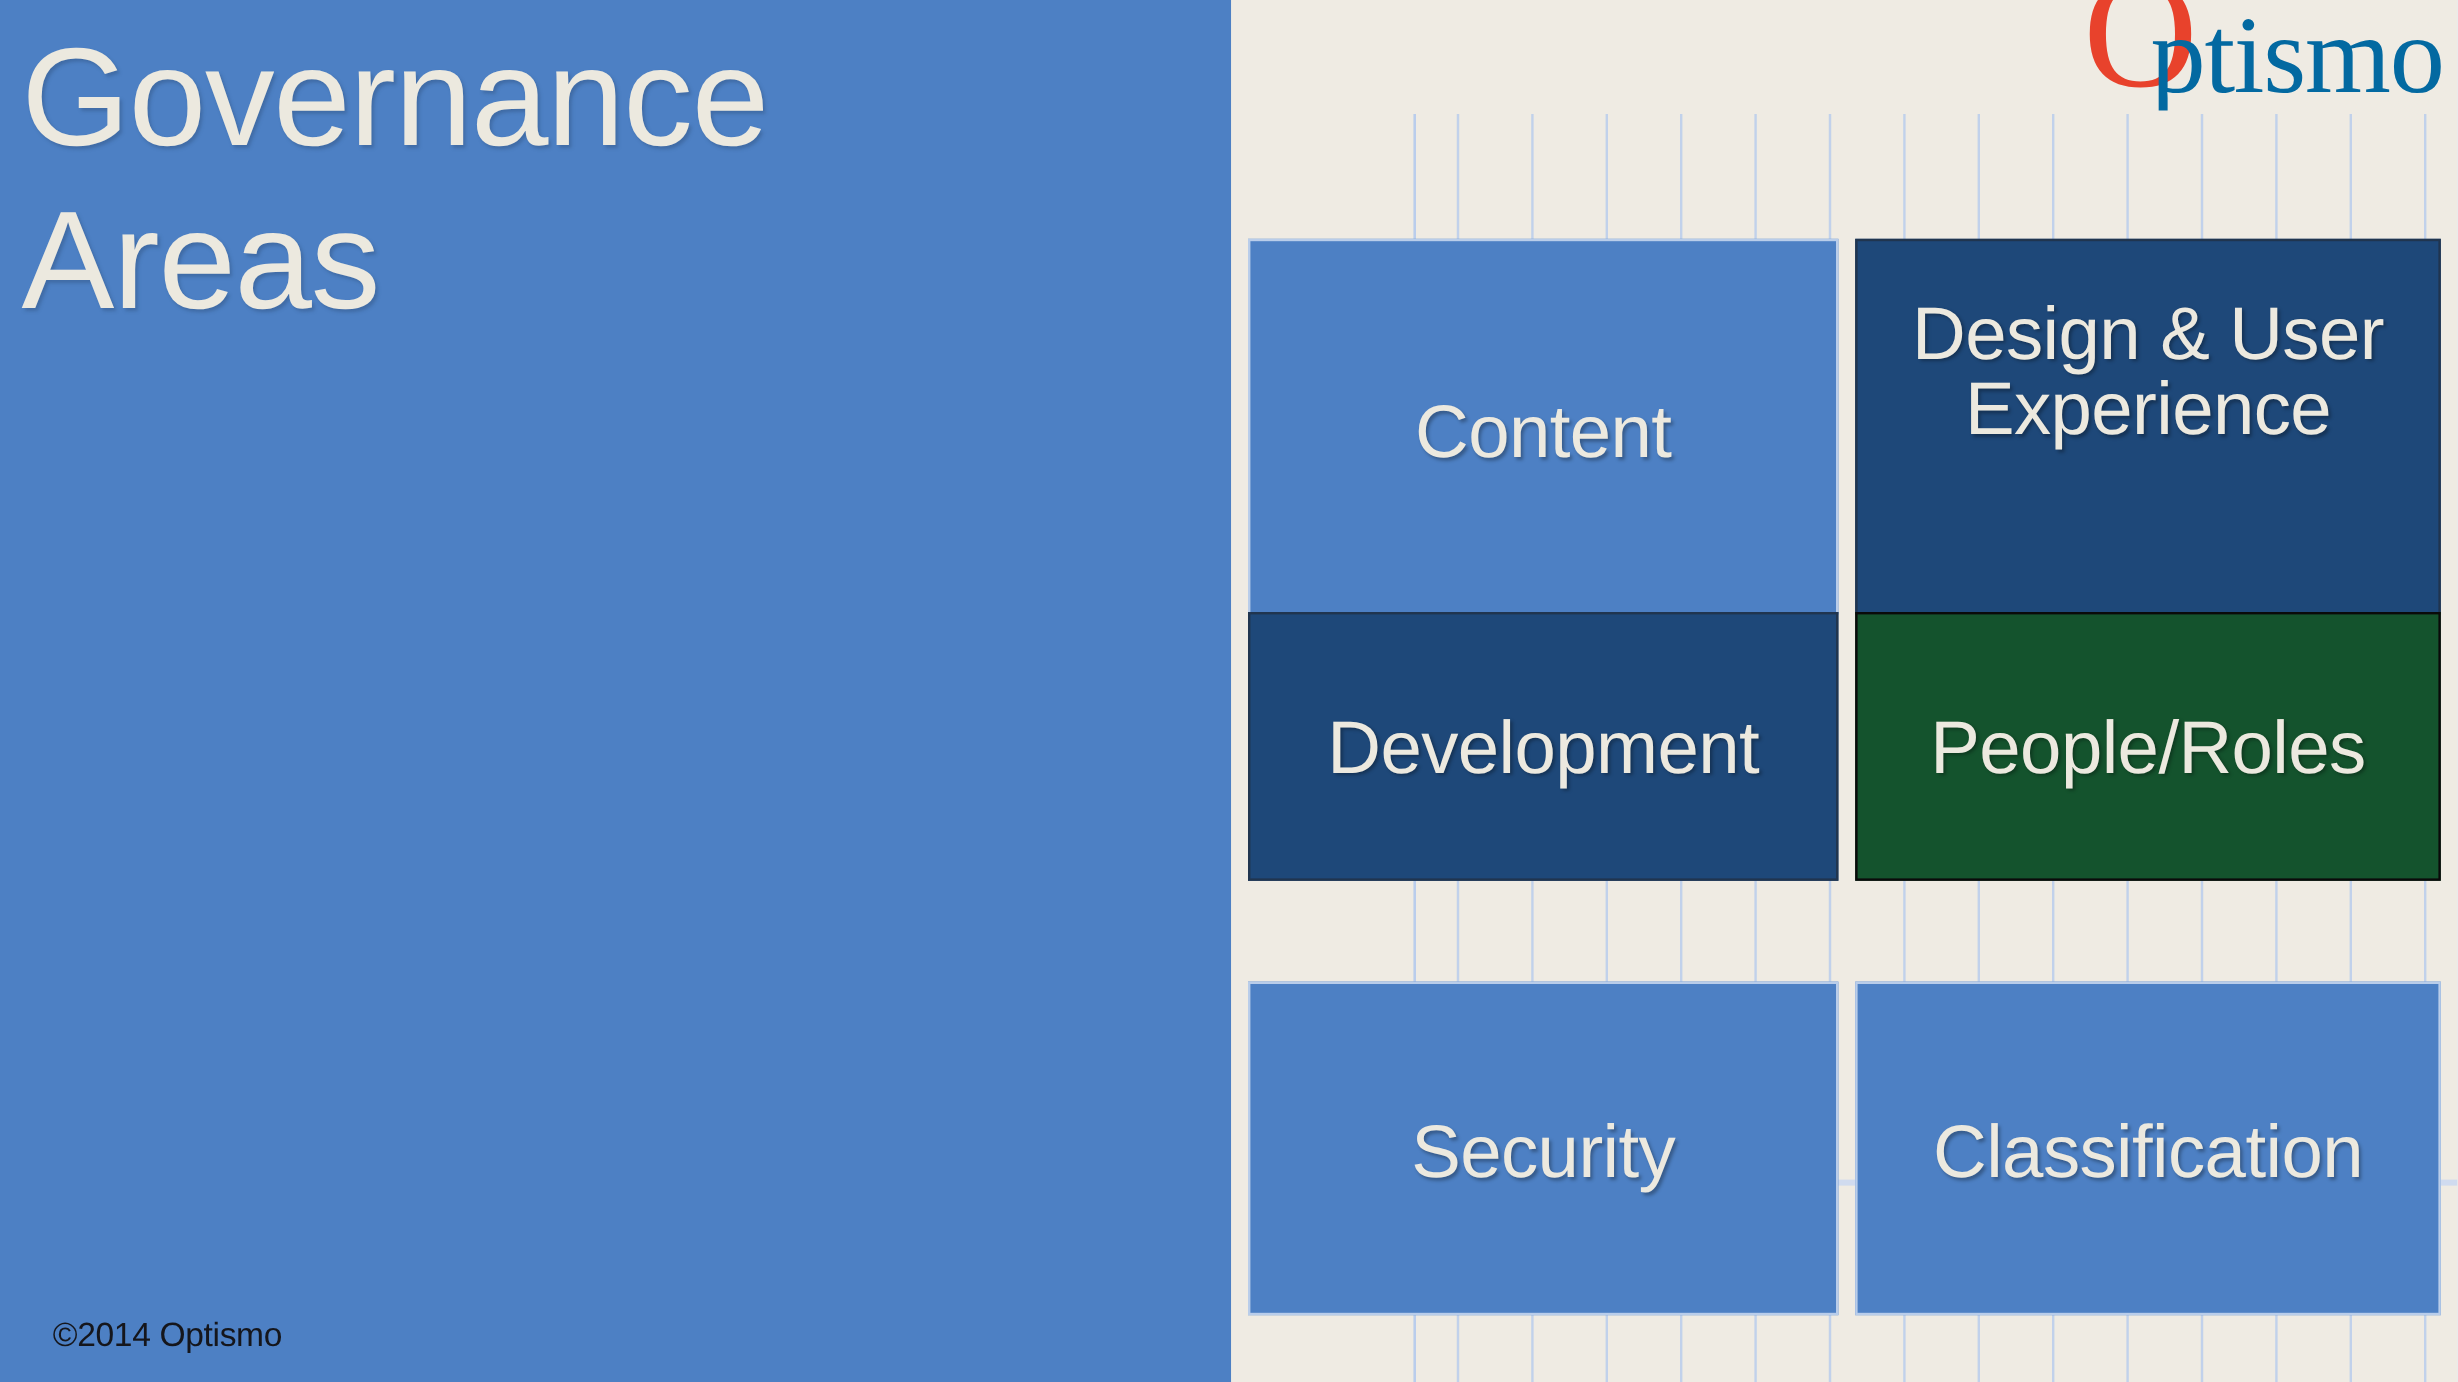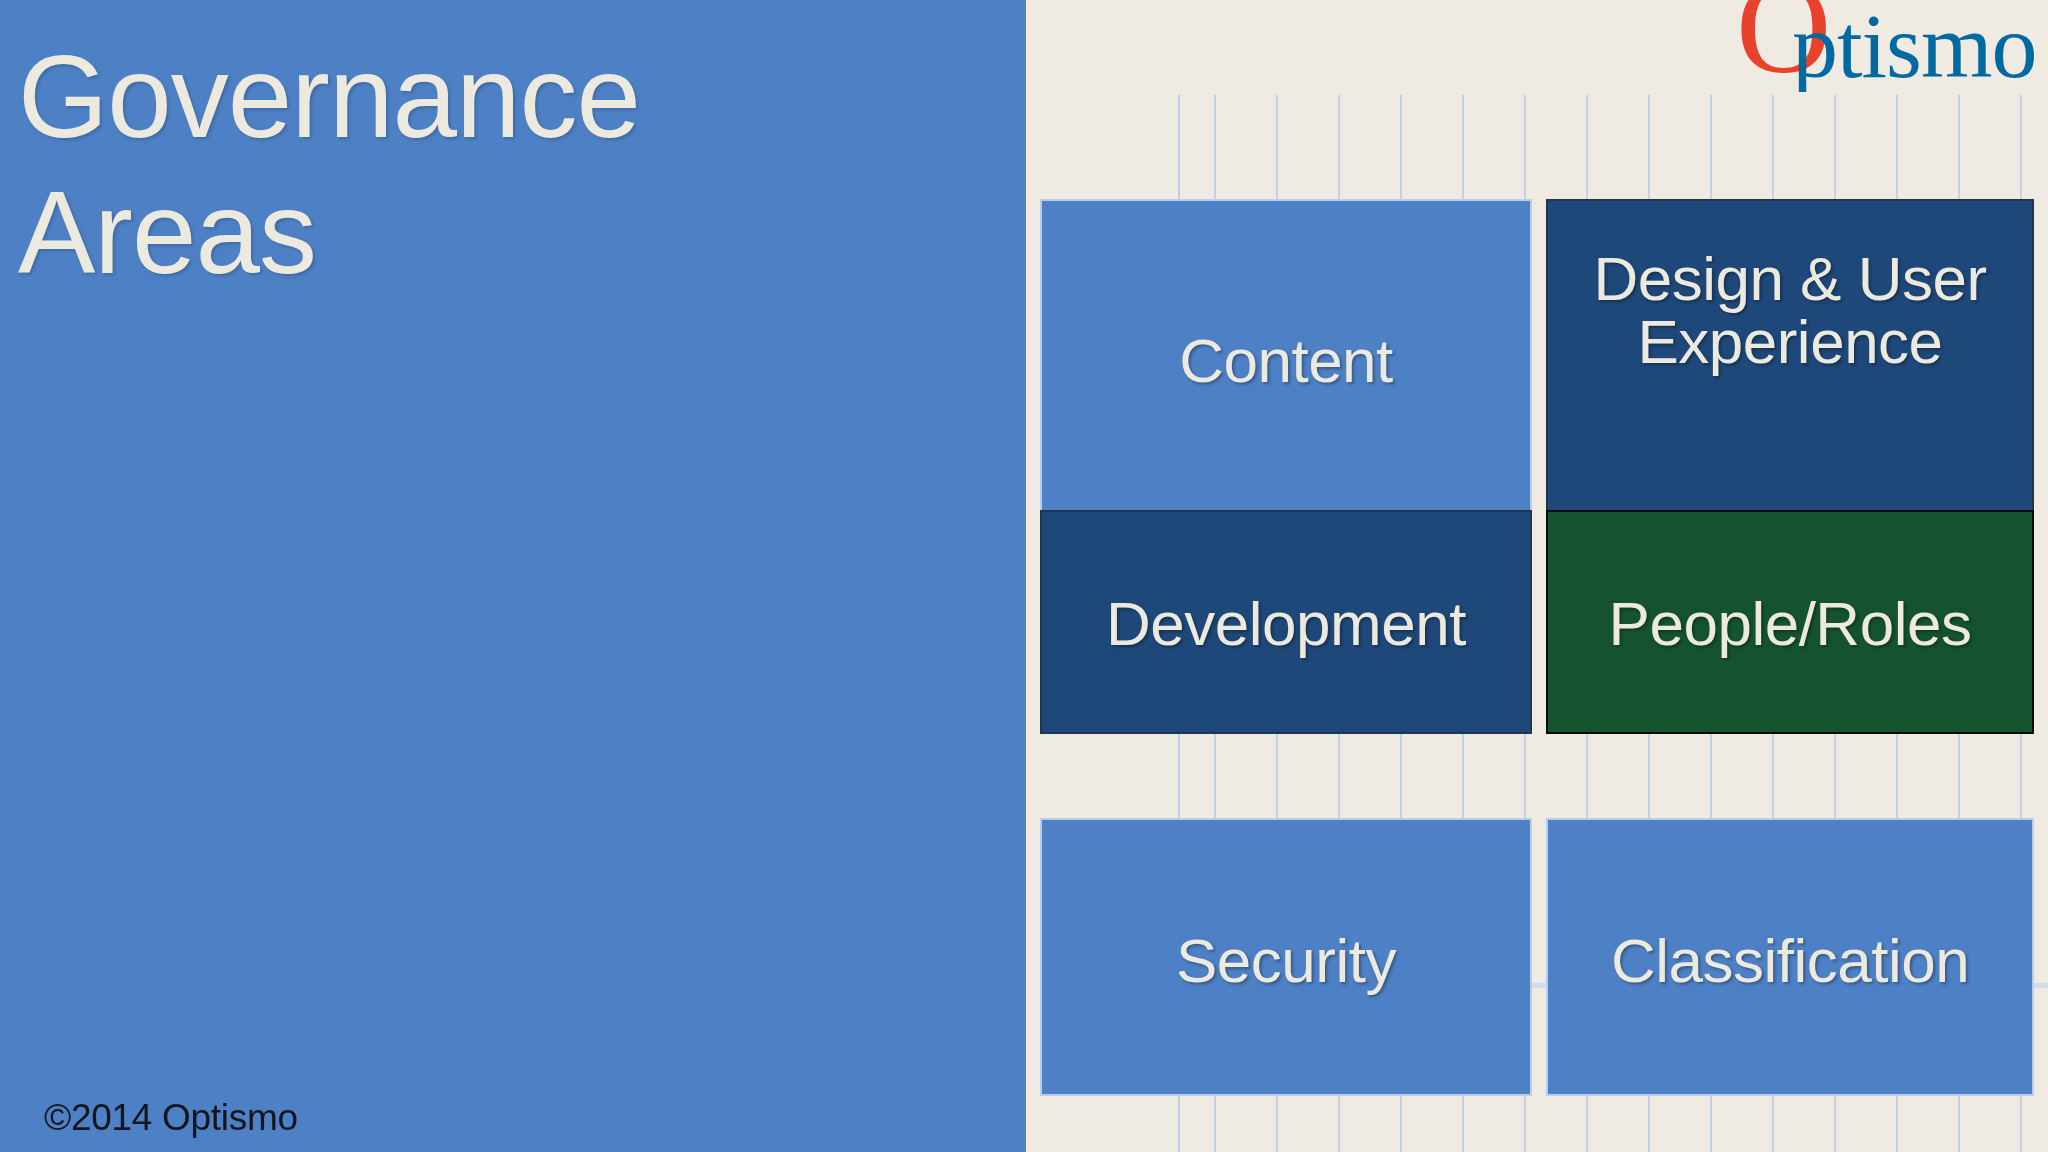--- a/index.html
+++ b/index.html
@@ -36,28 +36,27 @@
     top: 14px;
     width: 980px;
     color: #ece9df;
     font-family: "Liberation Sans", sans-serif;
     font-weight: 400;
     font-size: 116px;
     line-height: 1.17;
     letter-spacing: -1px;
     white-space: pre-line;
     text-shadow: 2px 2px 3px rgba(40,70,110,0.35);
-    margin-top: 16px;
   }
 
   .copyright {
     position: absolute;
     left: 44px;
     top: 1097px;
-    font-size: 37px;
+    font-size: 28px;
     color: #15161c;
     font-family: "Liberation Sans", sans-serif;
     letter-spacing: -0.3px;
   }
 
   
   .right-panel {
     position: absolute;
     left: 1026px;
     top: 0;

